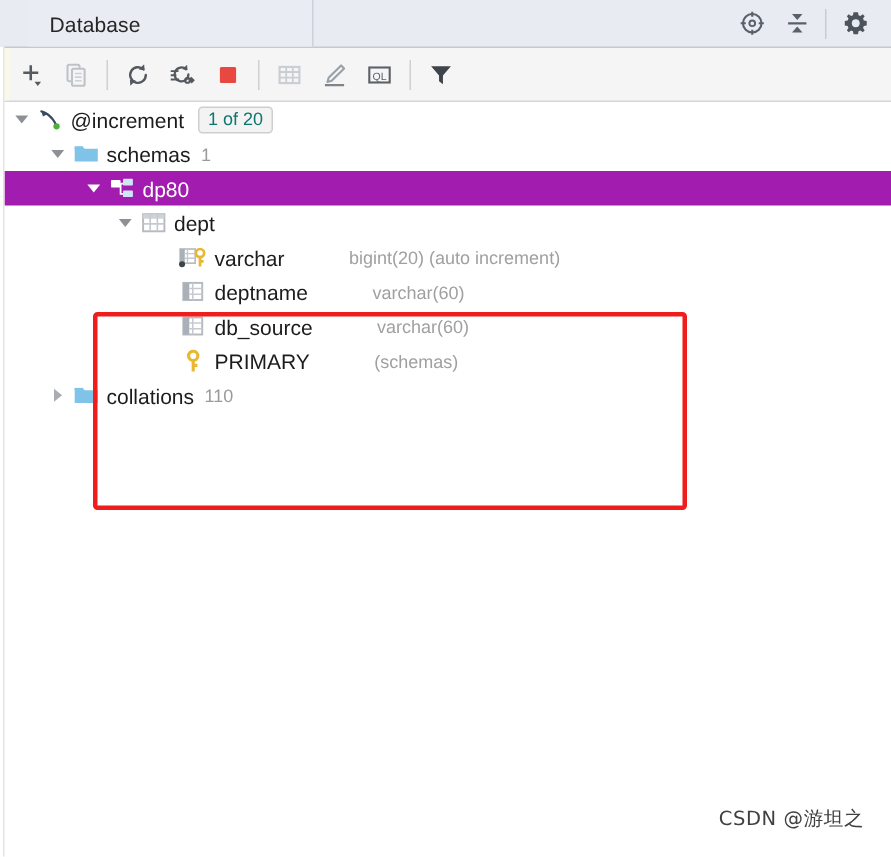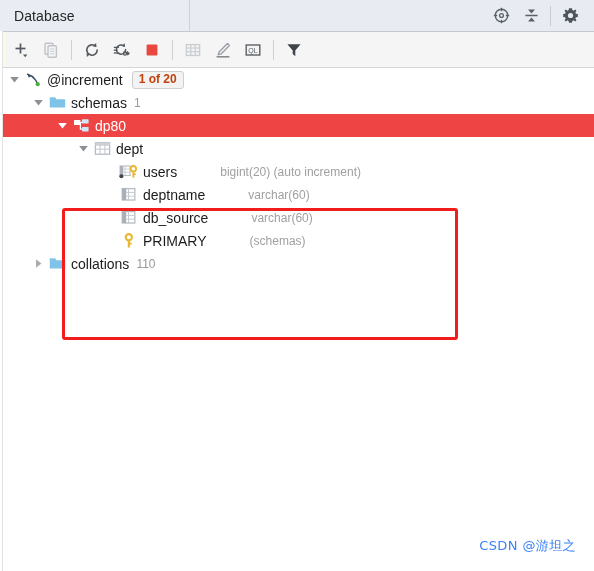--- a/index.html
+++ b/index.html
@@ -28,20 +28,21 @@
   }
   .tw-title-cell {
     width: 190px;
     height: 31px;
     display: flex;
     align-items: center;
     padding-left: 14px;
     box-sizing: border-box;
     border-right: 1px solid #ccd2da;
     background: #e9edf3;
+    margin-left: 19px;
   }
   .tw-title {
     font-size: 14px;
     color: #262626;
     letter-spacing: .1px;
   }
   .tw-header-spacer { flex: 1 1 auto; }
   .tw-actions {
     display: flex;
     align-items: center;
@@ -115,21 +116,21 @@
     overflow: hidden;
   }
   .row {
     height: 23px;
     display: flex;
     align-items: center;
     white-space: nowrap;
     position: relative;
   }
   .row.selected {
-    background: #ef4444;
+    background: #a21caf;
     text-align: right;
   }
   .row.selected .label,
   .row.selected .count { color: #ffffff; }
   .arrow {
     width: 17px;
     height: 23px;
     display: flex;
     align-items: center;
     justify-content: center;
@@ -156,27 +157,26 @@
   }
   .type {
     font-size: 12px;
     color: #a0a0a0;
     margin-left: 9px;
     padding-left: 34px;
   }
   .badge {
     margin-left: 9px;
     font-size: 12px;
-    color: #c2410c;
+    color: #0f766e;
     border: 1px solid #cfcfcf;
     border-radius: 3px;
     background: #f3f3f3;
     padding: 1px 6px 2px 6px;
     line-height: 13px;
-    font-weight: bold;
   }
 
   
   .ind1 { padding-left: 6px; }
   .ind2 { padding-left: 30px; }
   .ind3 { padding-left: 54px; }
   .ind4 { padding-left: 75px; }
   .ind5 { padding-left: 102px; }
 
   
@@ -192,21 +192,21 @@
     pointer-events: none;
     z-index: 5;
   }
 
   
   .watermark {
     position: absolute;
     right: 18px;
     bottom: 16px;
     font-size: 13px;
-    color: #3b82f6;
+    color: #404040;
     letter-spacing: .4px;
     font-family: "DejaVu Sans", sans-serif;
   }
 </style>
 </head>
 <body>
 
 <div class="tw-header">
   <div class="tw-title-cell">
     <span class="tw-title">Database</span>
@@ -407,21 +407,21 @@
             <rect x="1.2" y="1.4" width="3.4" height="10.4" fill="#a9b0b8"></rect>
             <line x1="6.6" y1="1.4" x2="6.6" y2="11.8" stroke="#c6cad0" stroke-width="1"></line>
             <line x1="4.6" y1="4.8" x2="12.2" y2="4.8" stroke="#c6cad0" stroke-width="1"></line>
             <line x1="4.6" y1="8.2" x2="12.2" y2="8.2" stroke="#c6cad0" stroke-width="1"></line>
             <circle cx="2.6" cy="12.6" r="2.2" fill="#3e444b"></circle>
             <circle cx="15.8" cy="4.4" r="3" fill="none" stroke="#e8b831" stroke-width="2"></circle>
             <path d="M15.8 7.2 L15.8 14.2" stroke="#e8b831" stroke-width="2"></path>
             <path d="M15.8 10.4 L18.4 10.4" stroke="#e8b831" stroke-width="2"></path>
           </svg>
         </span>
-        <span class="label">users</span>
+        <span class="label">varchar</span>
         <span class="type">bigint(20) (auto increment)</span>
       </div>
       <div class="row ind5">
         <span class="arrow"></span>
         <span class="ic">
           <svg width="16" height="15" viewBox="0 0 16 15">
             <rect x="1.2" y="1.6" width="12.6" height="11.4" fill="none" stroke="#b6bbc1" stroke-width="1.3"></rect>
             <rect x="1.2" y="1.6" width="4" height="11.4" fill="#a9b0b8"></rect>
             <line x1="7.5" y1="1.6" x2="7.5" y2="13" stroke="#c6cad0" stroke-width="1"></line>
             <line x1="5.2" y1="5.4" x2="13.8" y2="5.4" stroke="#c6cad0" stroke-width="1"></line>

